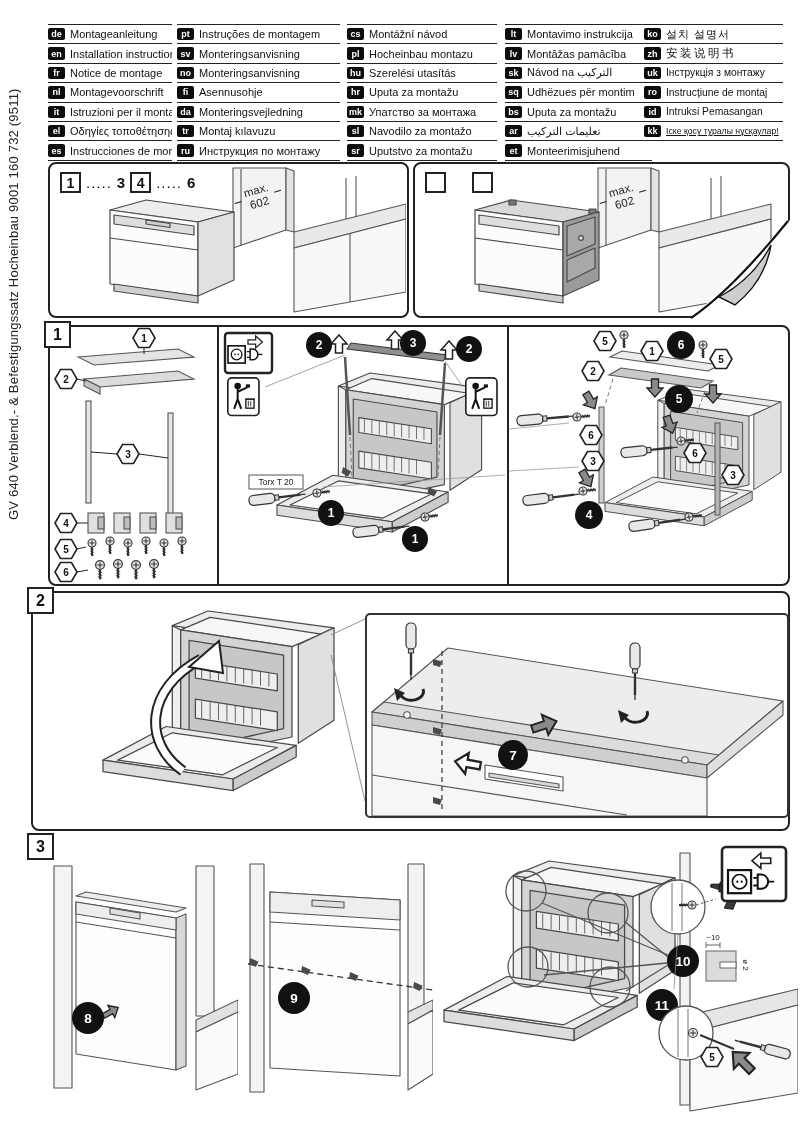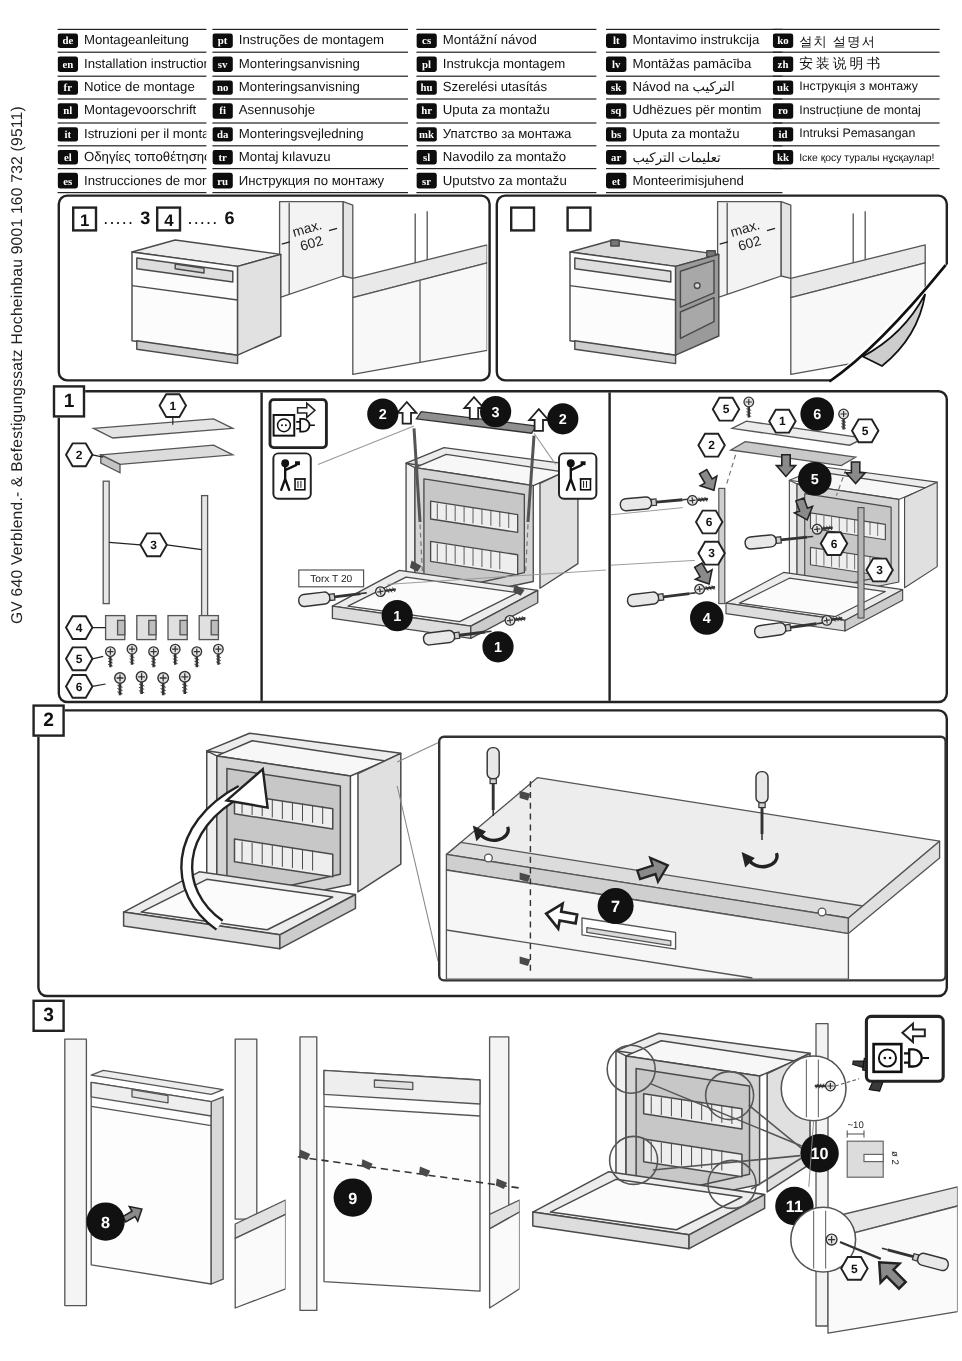--- a/index.html
+++ b/index.html
@@ -4,26 +4,26 @@
 <style>
   * { box-sizing: border-box; margin: 0; padding: 0; }
   html,body { width:802px; height:1134px; background:#fff; }
   body { font-family:"Liberation Sans",sans-serif; color:#111; position:relative; overflow:hidden; }
   .abs { position:absolute; }
 
   
   .langcol { position:absolute; top:24px; border-top:1.5px solid #222; }
   .langrow { display:flex; align-items:center; gap:5px; height:19.4px; border-bottom:1.5px solid #222; overflow:hidden; }
   .tag { background:#0d0d0d; color:#fff; font-weight:bold; font-size:9px; min-width:17px; height:12.5px;
-         display:inline-flex; align-items:center; justify-content:center; border-radius:2px; flex:0 0 auto; padding:0 1px;font-family:Liberation Serif, serif;}
+         display:inline-flex; align-items:center; justify-content:center; border-radius:2px; flex:0 0 auto; padding:0 1px;}
   .lbl { font-size:11px; white-space:nowrap; }
   .langcol5 .lbl { font-size:10.3px; }
   .langcol5 .langrow:nth-child(1) .lbl { font-size:11px; letter-spacing:1px; }
   .langcol5 .langrow:nth-child(2) .lbl { font-size:11.5px; letter-spacing:2.5px;text-align:right; }
-  .langcol5 .langrow:nth-child(6) .lbl { font-size:8.7px; }
+  .langcol5 .langrow:nth-child(6) .lbl { font-size:8.7px;text-decoration:underline; }
 
   .side-label { position:absolute; left:6px; top:46px; height:474px; width:22px;
                 writing-mode:vertical-rl; transform:rotate(180deg); font-size:13px; color:#222;
                 letter-spacing:0.2px; text-align:left; }
 
   .panel { position:absolute; border:2.5px solid #222; border-radius:8px; background:#fff; }
   .secbox { position:absolute; width:27px; height:27px; border:2.5px solid #222; background:#fff;
             display:flex; align-items:center; justify-content:center; font-size:16px; font-weight:bold; z-index:6; }
   .seqrow { position:absolute; left:10px; top:8px; display:flex; align-items:center; gap:5px;
             font-size:15px; font-weight:bold; z-index:3; }
@@ -194,21 +194,21 @@
     <span class="lbl">Инструкция по монтажу</span>
   </div>
   </div>
 <div class="langcol" style="left:347px;width:150px">
     <div class="langrow">
     <span class="tag">cs</span>
     <span class="lbl">Montážní návod</span>
   </div>
     <div class="langrow">
     <span class="tag">pl</span>
-    <span class="lbl">Instrukcja montagem</span>
+    <span class="lbl">Hocheinbau montazu</span>
   </div>
     <div class="langrow">
     <span class="tag">hu</span>
     <span class="lbl">Szerelési utasítás</span>
   </div>
     <div class="langrow">
     <span class="tag">hr</span>
     <span class="lbl">Uputa za montažu</span>
   </div>
     <div class="langrow">

